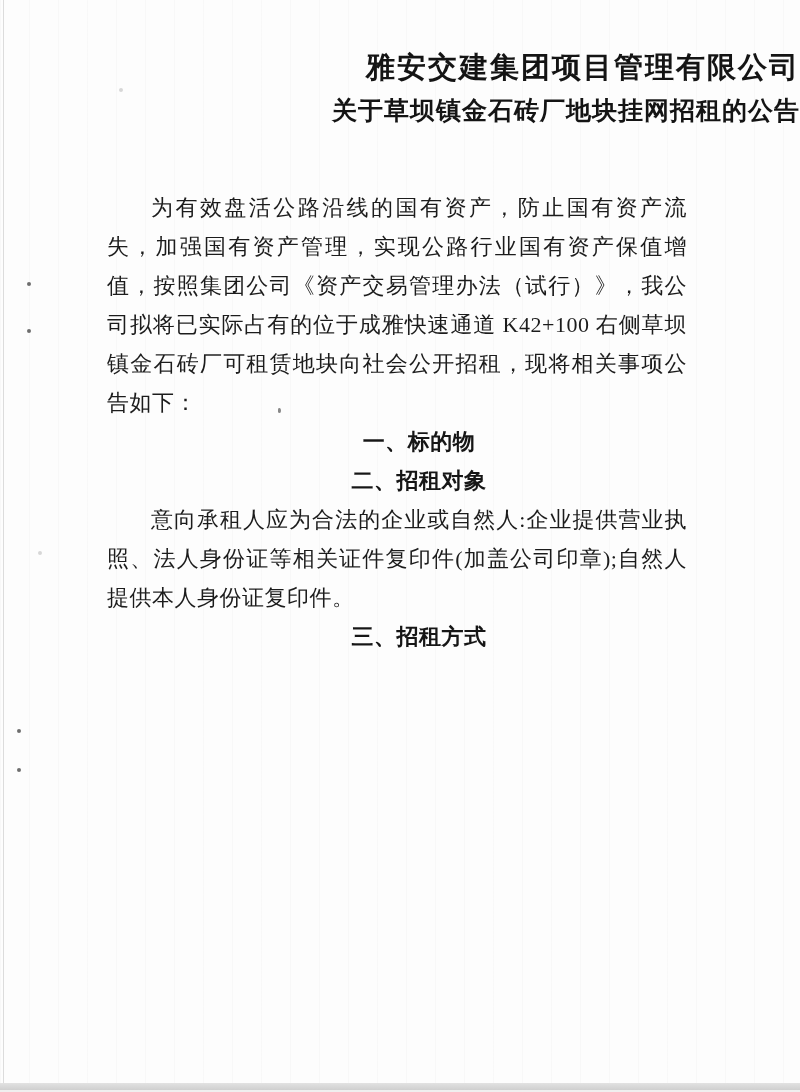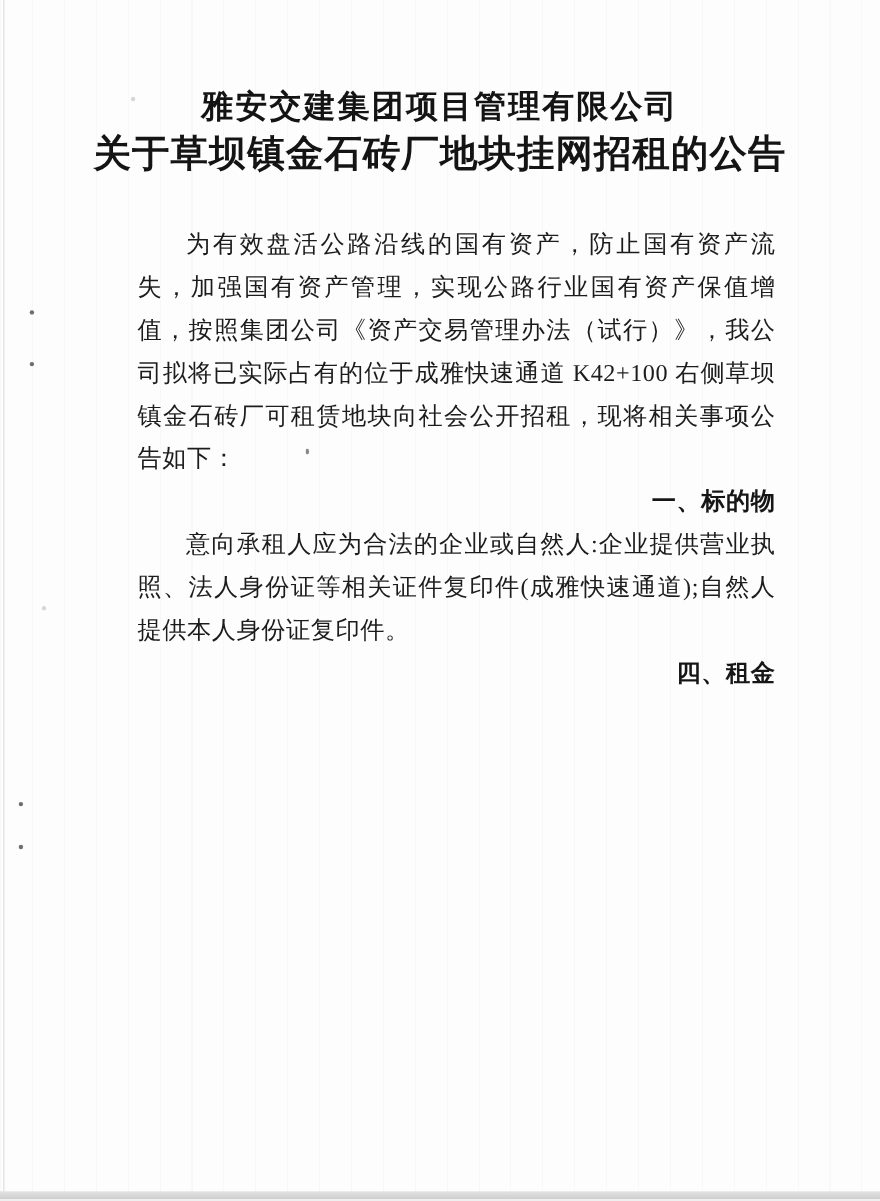--- a/index.html
+++ b/index.html
@@ -40,59 +40,58 @@
   }
   .bottom-edge-fade {
     position: absolute;
     left: 0;
     right: 0;
     bottom: 0;
     height: 2px;
     background: #efefef;
   }
   .title-block {
-    margin-top: 76px;
-    text-align: center;
+    margin-top: 46px;
+    text-align: right;
     font-family: "Liberation Sans", "DejaVu Sans", sans-serif;
     font-weight: 700;
     color: #141414;
   }
   .title-line1 {
     font-size: 29px;
     letter-spacing: 2px;
     line-height: 42px;
     margin: 0;
   }
   .title-line2 {
-    font-size: 34px;
+    font-size: 25px;
     letter-spacing: 1px;
     line-height: 44px;
     margin: 0;
   }
   .content {
     position: absolute;
     top: 188px;
-    left: 125px;
+    left: 107px;
     width: 580px;
-    margin-top: 14px;
   }
   .content p, .content h2 {
     margin: 0;
     font-size: 22px;
     line-height: 39px;
     text-indent: 2em;
     text-align: justify;
     font-weight: 400;
     letter-spacing: 0.5px;
   }
   .content h2 {
     font-family: Liberation Serif, serif;
     font-weight: 700;
     color: #161616;
-    text-align: right;
+    text-align: center;
   }
   
   .speck {
     position: absolute;
     border-radius: 50%;
   }
   .speck.dark { width: 4px; height: 4px; background: #4a4a4a; opacity: 0.8; }
   .speck.faint { width: 4px; height: 4px; background: #d7d7d7; }
   .speck.s1 { left: 27px;  top: 282px; }
   .speck.s2 { left: 27px;  top: 329px; }
@@ -112,24 +111,25 @@
   <div class="title-block">
     <h1 class="title-line1">雅安交建集团项目管理有限公司</h1>
     <h1 class="title-line2">关于草坝镇金石砖厂地块挂网招租的公告</h1>
   </div>
 
   <div class="content">
     <p>为有效盘活公路沿线的国有资产，防止国有资产流失，加强国有资产管理，实现公路行业国有资产保值增值，按照集团公司《资产交易管理办法（试行）》，我公司拟将已实际占有的位于成雅快速通道 K42+100 右侧草坝镇金石砖厂可租赁地块向社会公开招租，现将相关事项公告如下：</p>
 
     <h2>一、标的物</h2>
 
-    <p>意向承租人应为合法的企业或自然人:企业提供营业执照、法人身份证等相关证件复印件(成雅快速通道);自然人提供本人身份证复印件。</p>
+    <h2>二、招租对象</h2>
+    <p>意向承租人应为合法的企业或自然人:企业提供营业执照、法人身份证等相关证件复印件(加盖公司印章);自然人提供本人身份证复印件。</p>
 
+    <h2>三、招租方式</h2>
 
-    <h2>四、租金</h2>
   </div>
 
   <span class="speck dark s1"></span>
   <span class="speck dark s2"></span>
   <span class="speck dark s3"></span>
   <span class="speck dark s4"></span>
   <span class="speck faint s5"></span>
   <span class="speck faint s6"></span>
   <span class="speck s7"></span>
 

